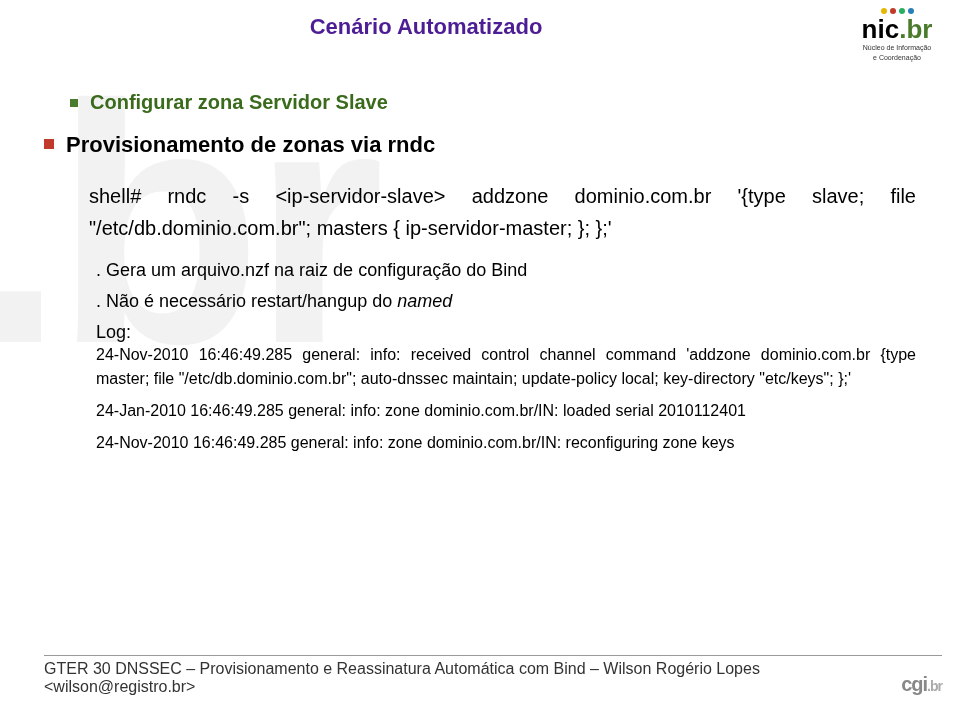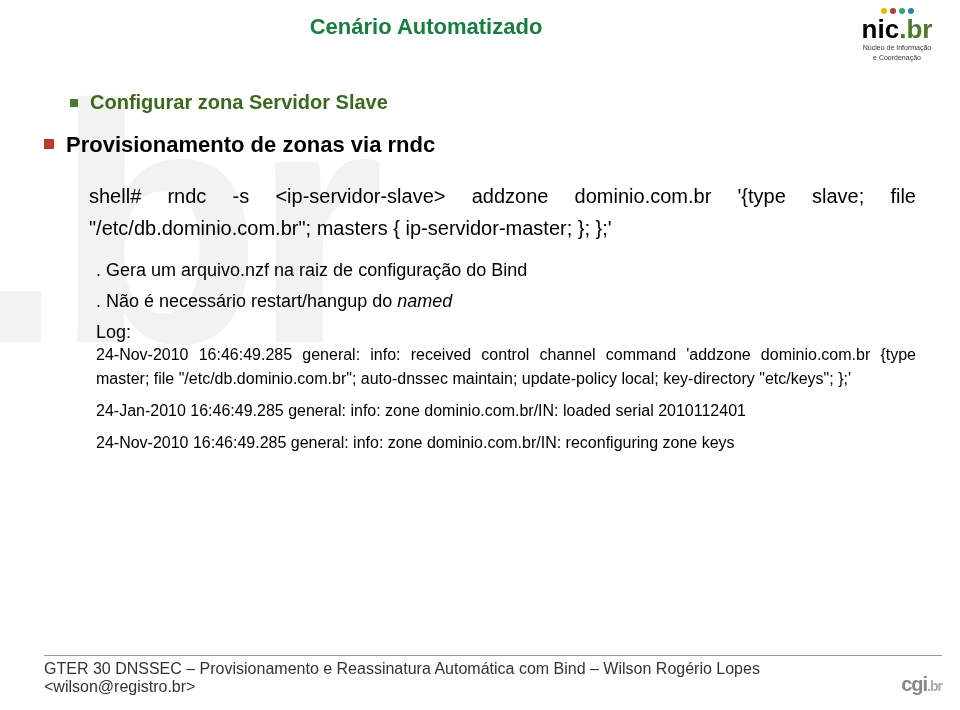--- a/index.html
+++ b/index.html
@@ -28,21 +28,21 @@
     display: flex;
     align-items: flex-start;
     justify-content: space-between;
     padding: 8px 18px 0 0;
   }
   .title {
     flex: 1;
     text-align: center;
     font-size: 22px;
     font-weight: bold;
-    color: #15803d;
+    color: #4c1d95;
     padding-top: 6px;
   }
   .logo-nic {
     width: 90px;
     text-align: center;
   }
   .logo-nic .nictext {
     font-size: 26px;
     font-weight: bold;
     color: #000;

